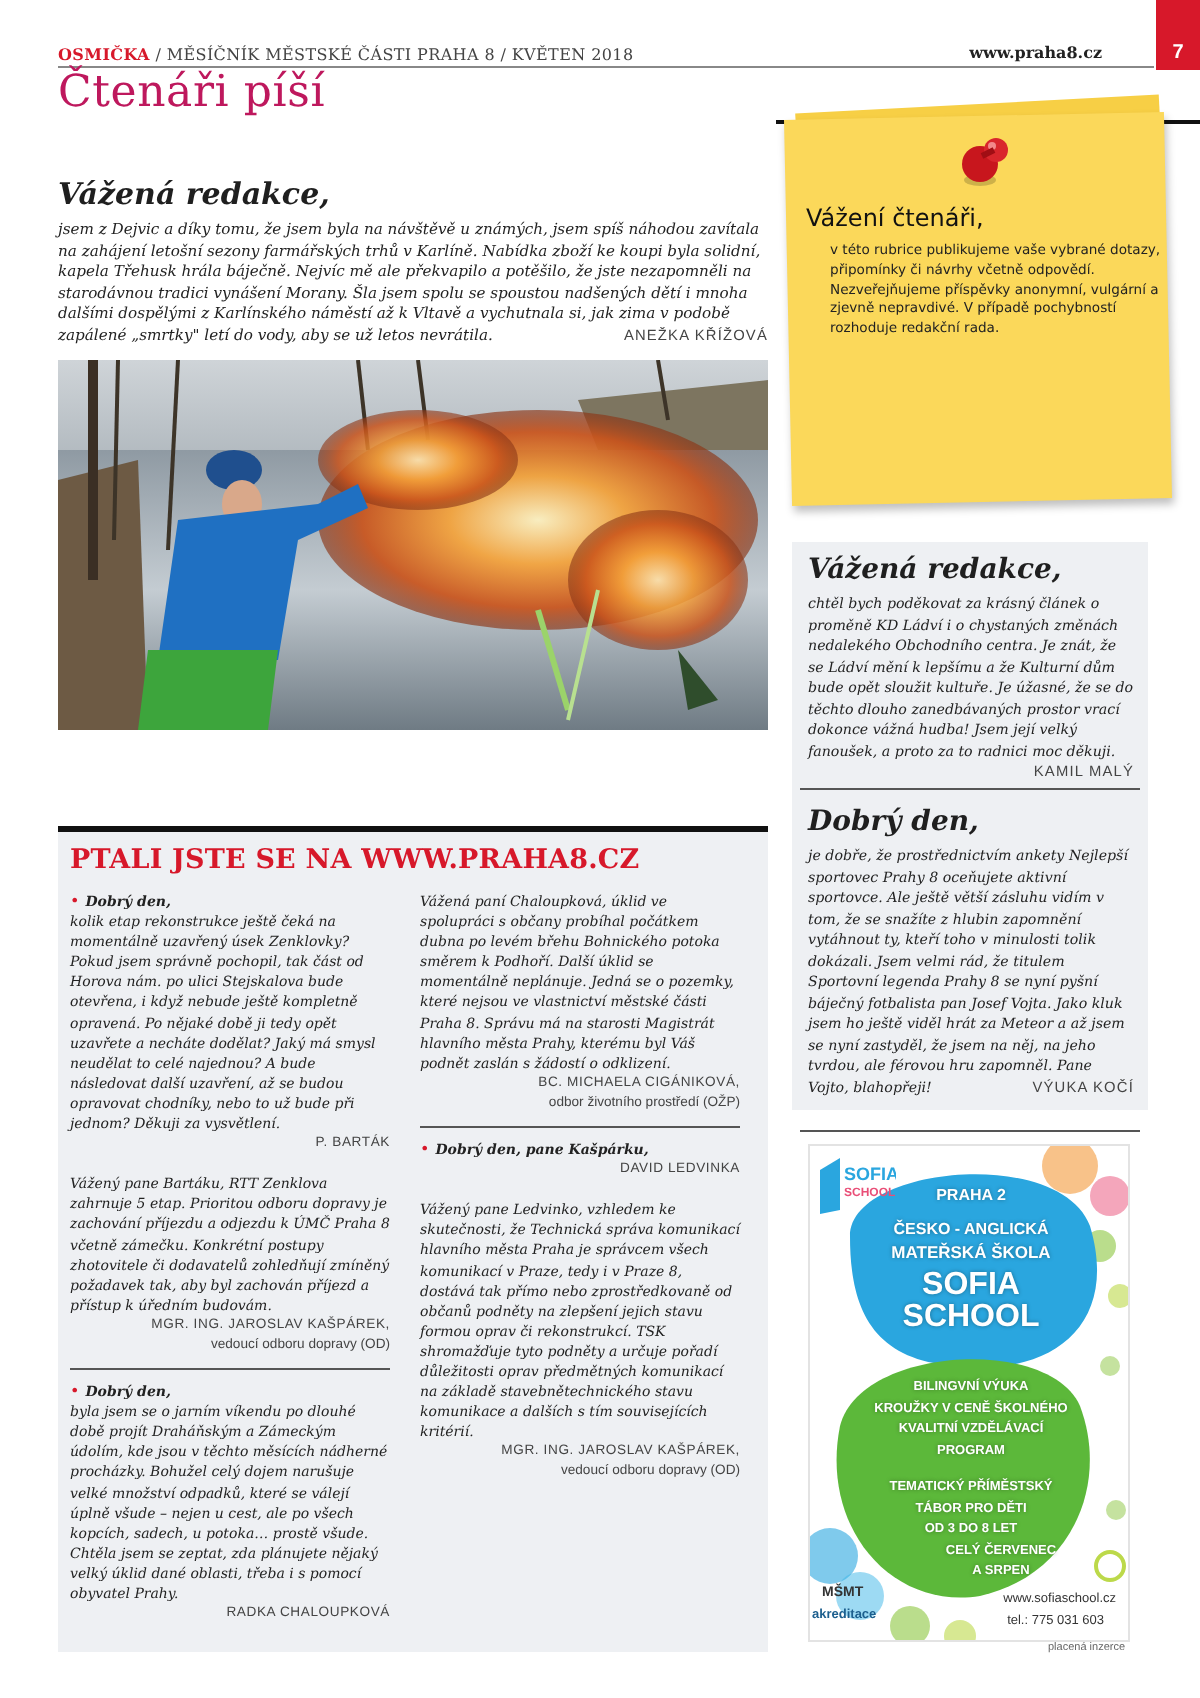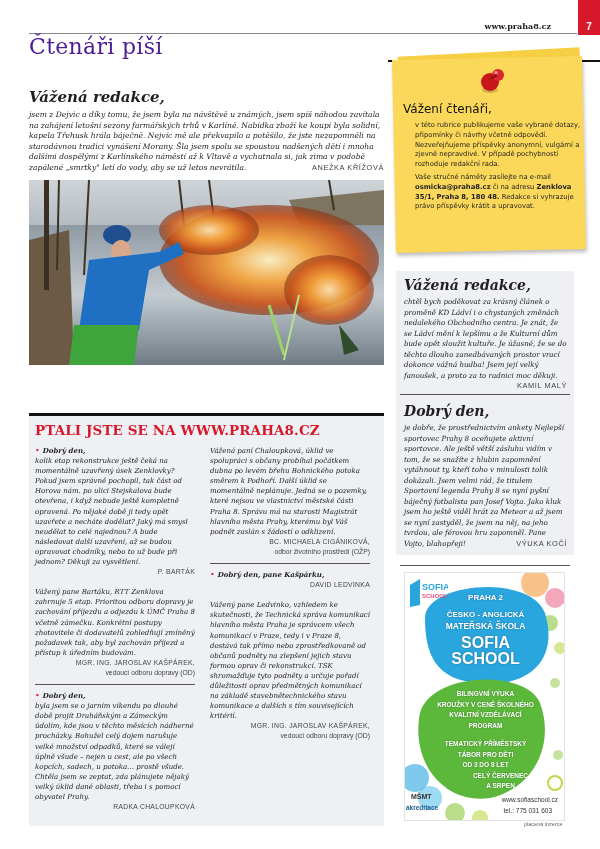--- a/index.html
+++ b/index.html
@@ -5,21 +5,21 @@
   * { box-sizing: border-box; margin: 0; padding: 0; }
   html, body { width: 600px; height: 849px; background: #fff; overflow: hidden; }
   body { position: relative; font-family: "DejaVu Serif", serif; color: #1f1f1f; }
 
   .header-bar { position: absolute; left: 29px; top: 20px; width: 548px; height: 14px; border-bottom: 1px solid #888; }
   .hdr-left { position: absolute; left: 0; top: 2px; font-family: "DejaVu Serif", serif; font-size: 8px; color: #444; letter-spacing: 0.2px; white-space: nowrap; }
   .hdr-brand { color: #d7182a; font-weight: bold; }
   .hdr-url { position: absolute; right: 26px; top: 1px; font-family: "DejaVu Serif", serif; font-weight: bold; font-size: 8px; color: #222; }
   .page-num { position: absolute; left: 578px; top: 0; width: 22px; height: 35px; background: #d7182a; color: #fff; font-family: "Liberation Sans", sans-serif; font-weight: bold; font-size: 10px; text-align: center; padding-top: 21px; }
 
-  .section-title { position: absolute; left: 29px; top: 34px; font-family: "DejaVu Serif", serif; font-size: 22px; color: #4c1d95; font-weight: normal; letter-spacing: 0.3px; }
+  .section-title { position: absolute; left: 29px; top: 34px; font-family: "DejaVu Serif", serif; font-size: 22px; color: #be185d; font-weight: normal; letter-spacing: 0.3px; }
 
   .letter1-title { position: absolute; left: 29px; top: 88px; font-family: "DejaVu Serif", serif; font-style: italic; font-size: 15px; color: #1f1f1f; }
   .letter1-body { position: absolute; left: 29px; top: 110px; width: 355px; font-family: "DejaVu Serif", serif; font-style: italic; font-size: 7.6px; line-height: 10.6px; color: #222; }
   .signature { font-family: "Liberation Sans", sans-serif; font-style: normal; font-size: 7.4px; color: #444; letter-spacing: 0.6px; float: right; }
 
   .photo { position: absolute; left: 29px; top: 180px; width: 355px; height: 185px; overflow: hidden; background: #9aa2a8; }
 
   
   .note-line-left { position: absolute; left: 388px; top: 60px; width: 18px; height: 2px; background: #111; }
   .note-line-right { position: absolute; left: 580px; top: 60px; width: 20px; height: 2px; background: #111; }
@@ -56,20 +56,21 @@
 
   
   .ad { position: absolute; left: 404px; top: 572px; width: 161px; height: 249px; overflow: hidden; background: #fff; border: 1px solid #e3e3e3; }
   .ad-caption { position: absolute; left: 524px; top: 821px; font-family: "Liberation Sans", sans-serif; font-size: 5.5px; color: #666; }
   .ad-text { position: absolute; font-family: "Liberation Sans", sans-serif; font-weight: bold; color: #fff; text-align: center; text-shadow: 0 0 2px rgba(0,0,0,0.35); }
 </style>
 </head>
 <body>
 
 <div class="header-bar">
+  <span class="hdr-left"><span class="hdr-brand">OSMIČKA</span><span> / MĚSÍČNÍK MĚSTSKÉ ČÁSTI PRAHA 8 / KVĚTEN 2018</span></span>
   <span class="hdr-url">www.praha8.cz</span>
 </div>
 <div class="page-num">7</div>
 
 <h1 class="section-title">Čtenáři píší</h1>
 
 <h2 class="letter1-title">Vážená redakce,</h2>
 <div class="letter1-body">
   <span>jsem z Dejvic a díky tomu, že jsem byla na návštěvě u známých, jsem spíš náhodou zavítala na zahájení letošní sezony farmářských trhů v Karlíně. Nabídka zboží ke koupi byla solidní, kapela Třehusk hrála báječně. Nejvíc mě ale překvapilo a potěšilo, že jste nezapomněli na starodávnou tradici vynášení Morany. Šla jsem spolu se spoustou nadšených dětí i mnoha dalšími dospělými z Karlínského náměstí až k Vltavě a vychutnala si, jak zima v podobě zapálené „smrtky" letí do vody, aby se už letos nevrátila.</span>
   <span class="signature">ANEŽKA KŘÍŽOVÁ</span>
@@ -126,21 +127,20 @@
 <svg class="pin" viewBox="0 0 30 30">
   <ellipse cx="12" cy="24" rx="8" ry="3" fill="rgba(0,0,0,0.18)"></ellipse>
   <circle cx="12" cy="16" r="9" fill="#c8161d"></circle>
   <circle cx="20" cy="9" r="6" fill="#d9262c"></circle>
   <circle cx="18" cy="7" r="2" fill="#f2888a"></circle>
   <path d="M13 12 L19 9" stroke="#a10e14" stroke-width="3"></path>
 </svg>
 <h3 class="note-title">Vážení čtenáři,</h3>
 <div class="note-body">
   <p>v této rubrice publikujeme vaše vybrané dotazy, připomínky či návrhy včetně odpovědí. Nezveřejňujeme příspěvky anonymní, vulgární a zjevně nepravdivé. V případě pochybností rozhoduje redakční rada.</p>
-  <p><span>Vaše stručné náměty zasílejte na e-mail </span><b>osmicka@praha8.cz</b><span> či na adresu </span><b>Zenklova 35/1, Praha 8, 180 48.</b><span> Redakce si vyhrazuje právo příspěvky krátit a upravovat.</span></p>
 </div>
 
 <div class="right-box">
   <h2 class="rb-title">Vážená redakce,</h2>
   <div class="rb-body">
     <span>chtěl bych poděkovat za krásný článek o proměně KD Ládví i o chystaných změnách nedalekého Obchodního centra. Je znát, že se Ládví mění k lepšímu a že Kulturní dům bude opět sloužit kultuře. Je úžasné, že se do těchto dlouho zanedbávaných prostor vrací dokonce vážná hudba! Jsem její velký fanoušek, a proto za to radnici moc děkuji.</span>
     <span class="signature">KAMIL MALÝ</span>
   </div>
 </div>
 <div class="rb-rule-top"></div>

